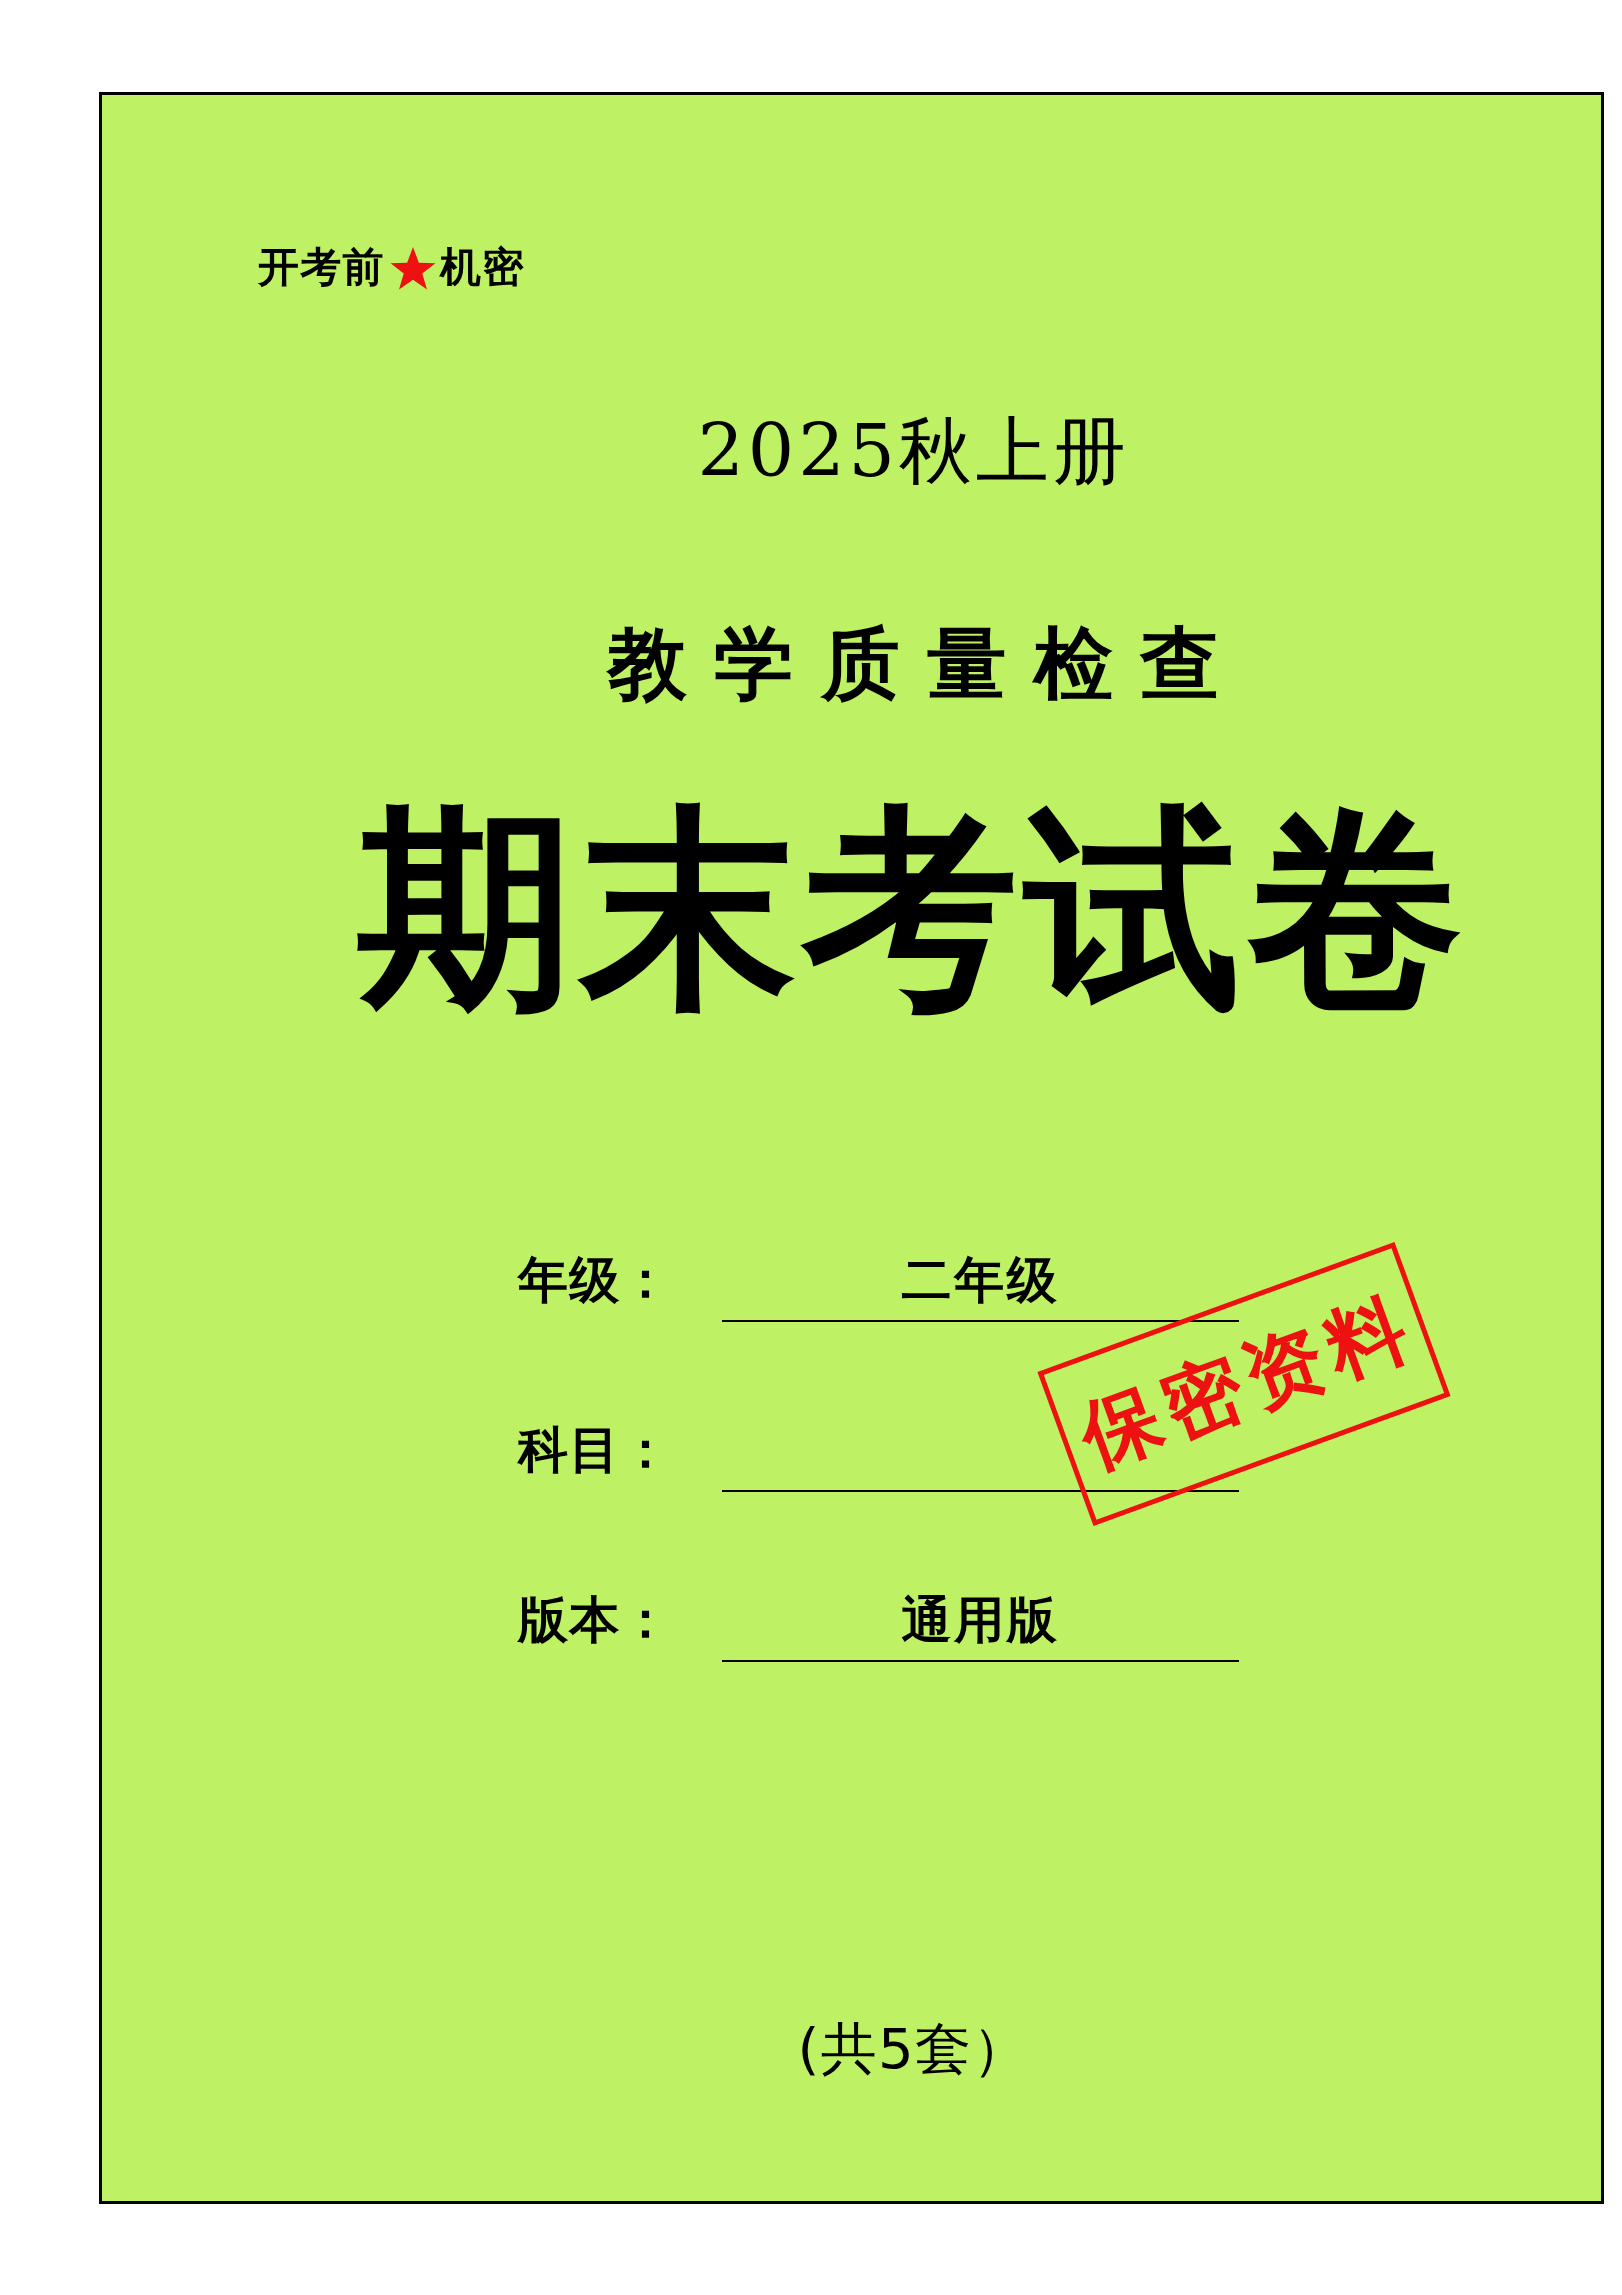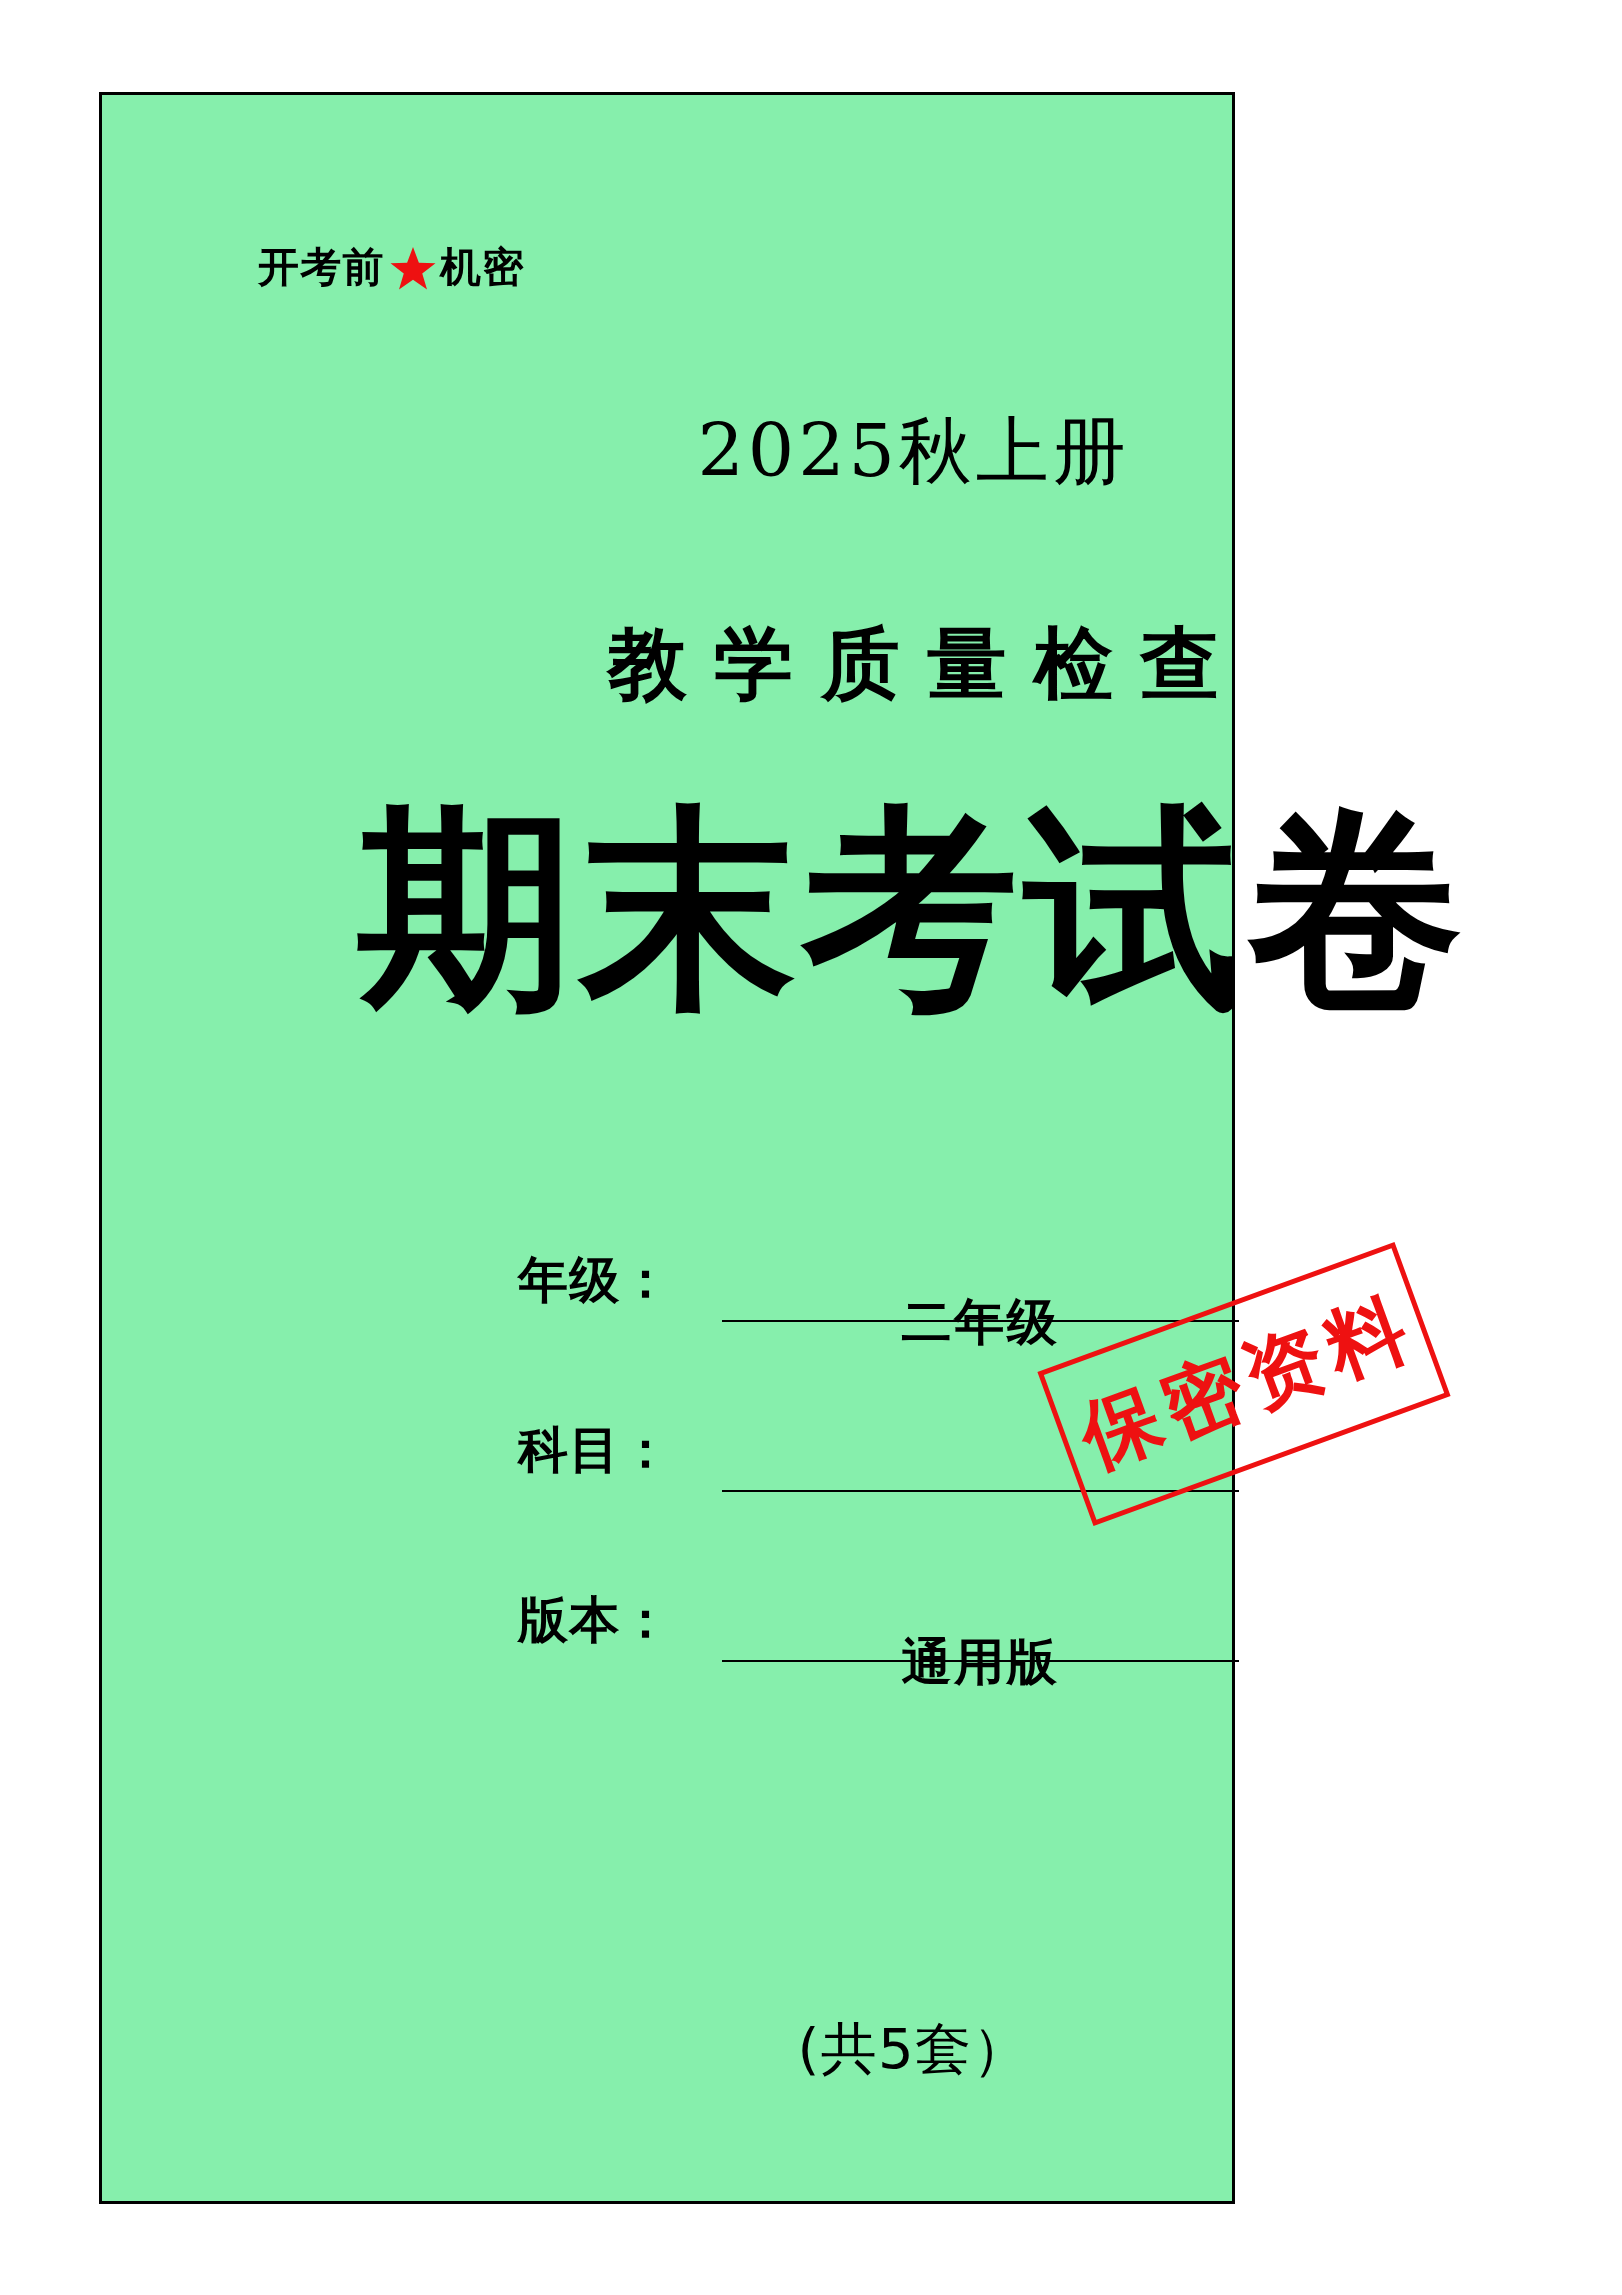--- a/index.html
+++ b/index.html
@@ -17,25 +17,25 @@
   .page {
     position: relative;
     width: 1623px;
     height: 2295px;
     box-sizing: border-box;
   }
   .border-frame {
     position: absolute;
     left: 99px;
     top: 92px;
-    width: 1136px;
+    width: 1505px;
     height: 2112px;
     border: 3.3px solid #000000;
     box-sizing: border-box;
-    background: #86efac;
+    background: #bef264;
   }
 
   
   .confidential {
     position: absolute;
     left: 156px;
     top: 145px;
     display: flex;
     align-items: center;
     font-family: "DejaVu Sans", "Liberation Sans", sans-serif;
@@ -125,21 +125,20 @@
     position: absolute;
     left: 620px;
     top: 0;
     width: 517px;
     text-align: center;
     font-family: "DejaVu Sans", "Liberation Sans", sans-serif;
     font-weight: bold;
     font-size: 50px;
     letter-spacing: 2.6px;
     white-space: nowrap;
-    margin-top: 42px;
   }
 
   
   .stamp {
     position: absolute;
     left: 952px;
     top: 1207px;
     width: 380px;
     height: 164px;
     transform: rotate(-20deg);

